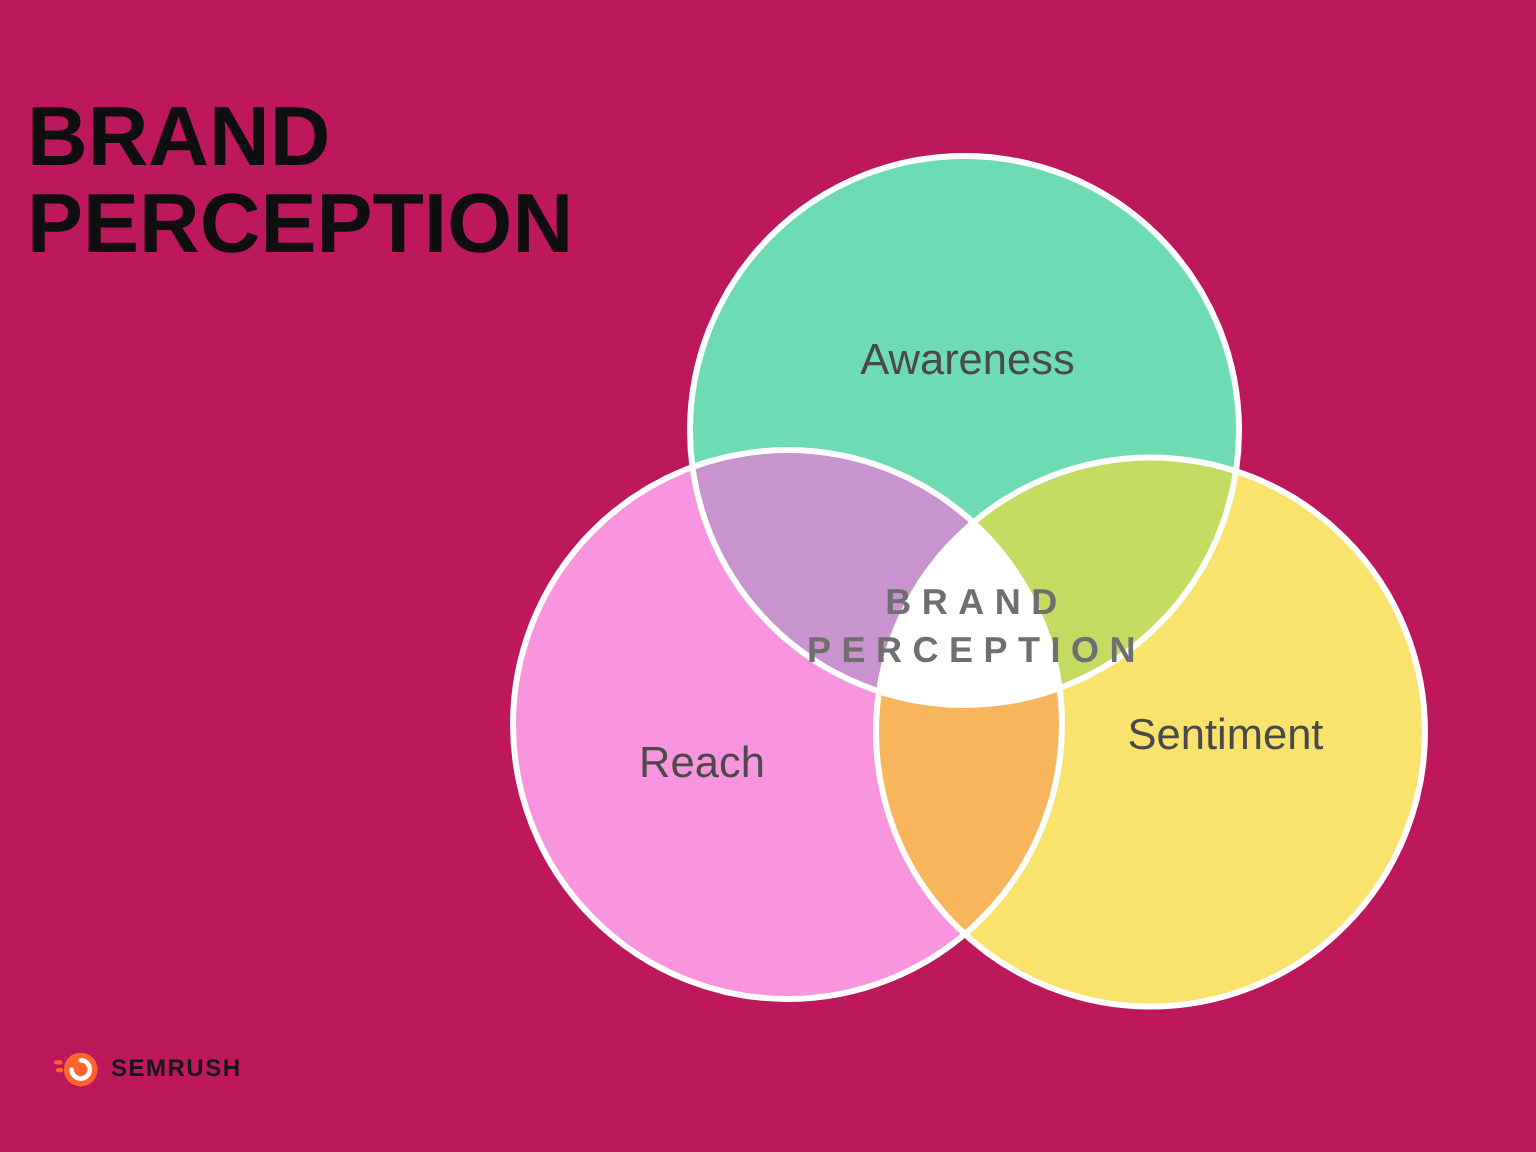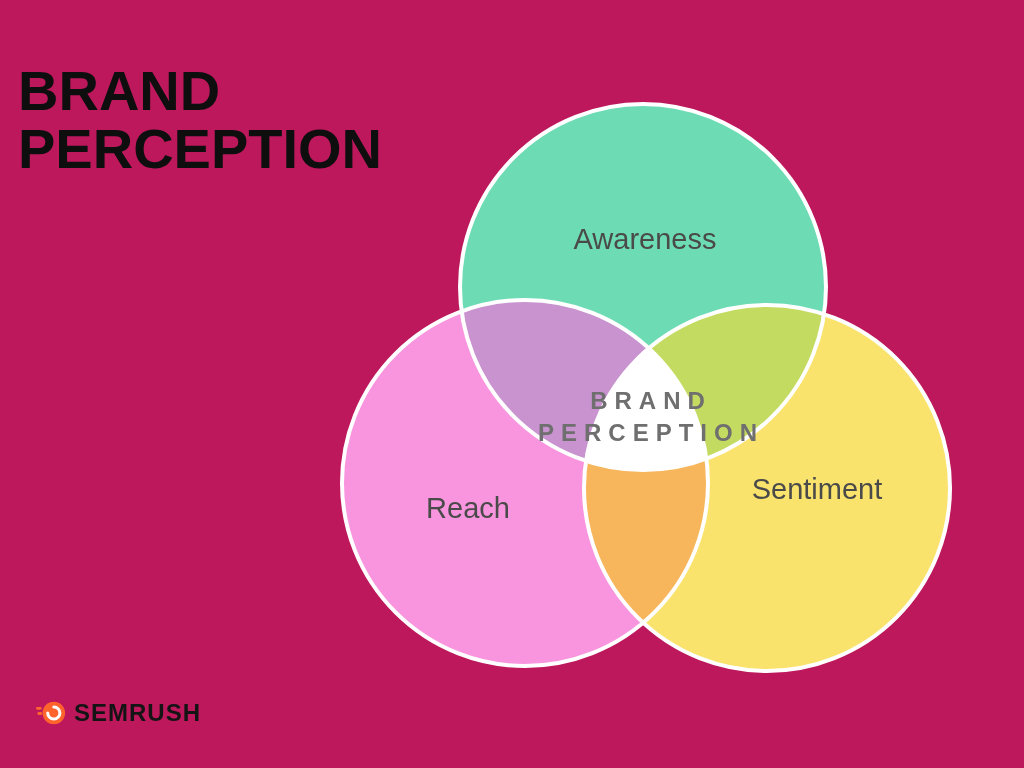--- a/index.html
+++ b/index.html
@@ -51,21 +51,21 @@
   }
   .logo {
     position: absolute;
     left: 36px;
     top: 698px;
     display: flex;
     align-items: center;
     gap: 8px;
   }
   .logo-text {
-    font-size: 24px;
+    font-size: 16px;
     font-weight: 700;
     letter-spacing: 1px;
     color: #141414;
     font-family: "Liberation Sans", sans-serif;
   }
 </style>
 </head>
 <body>
 
 <div class="slide">

